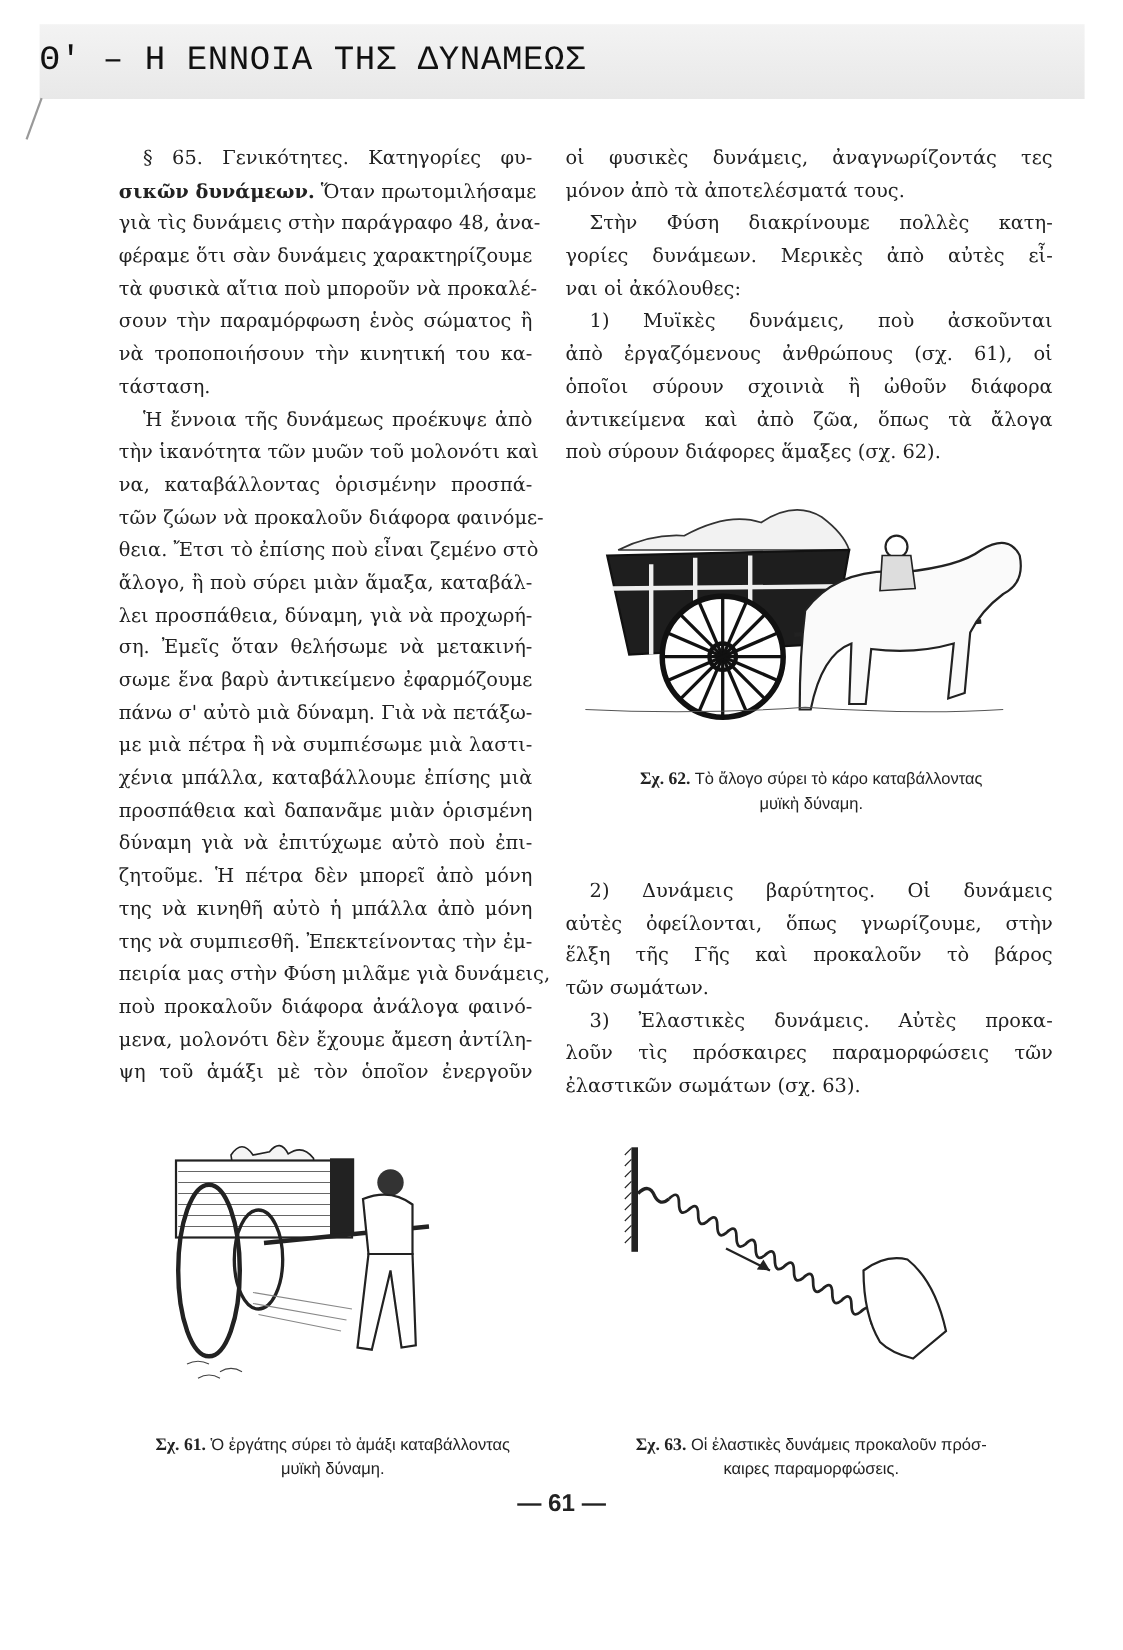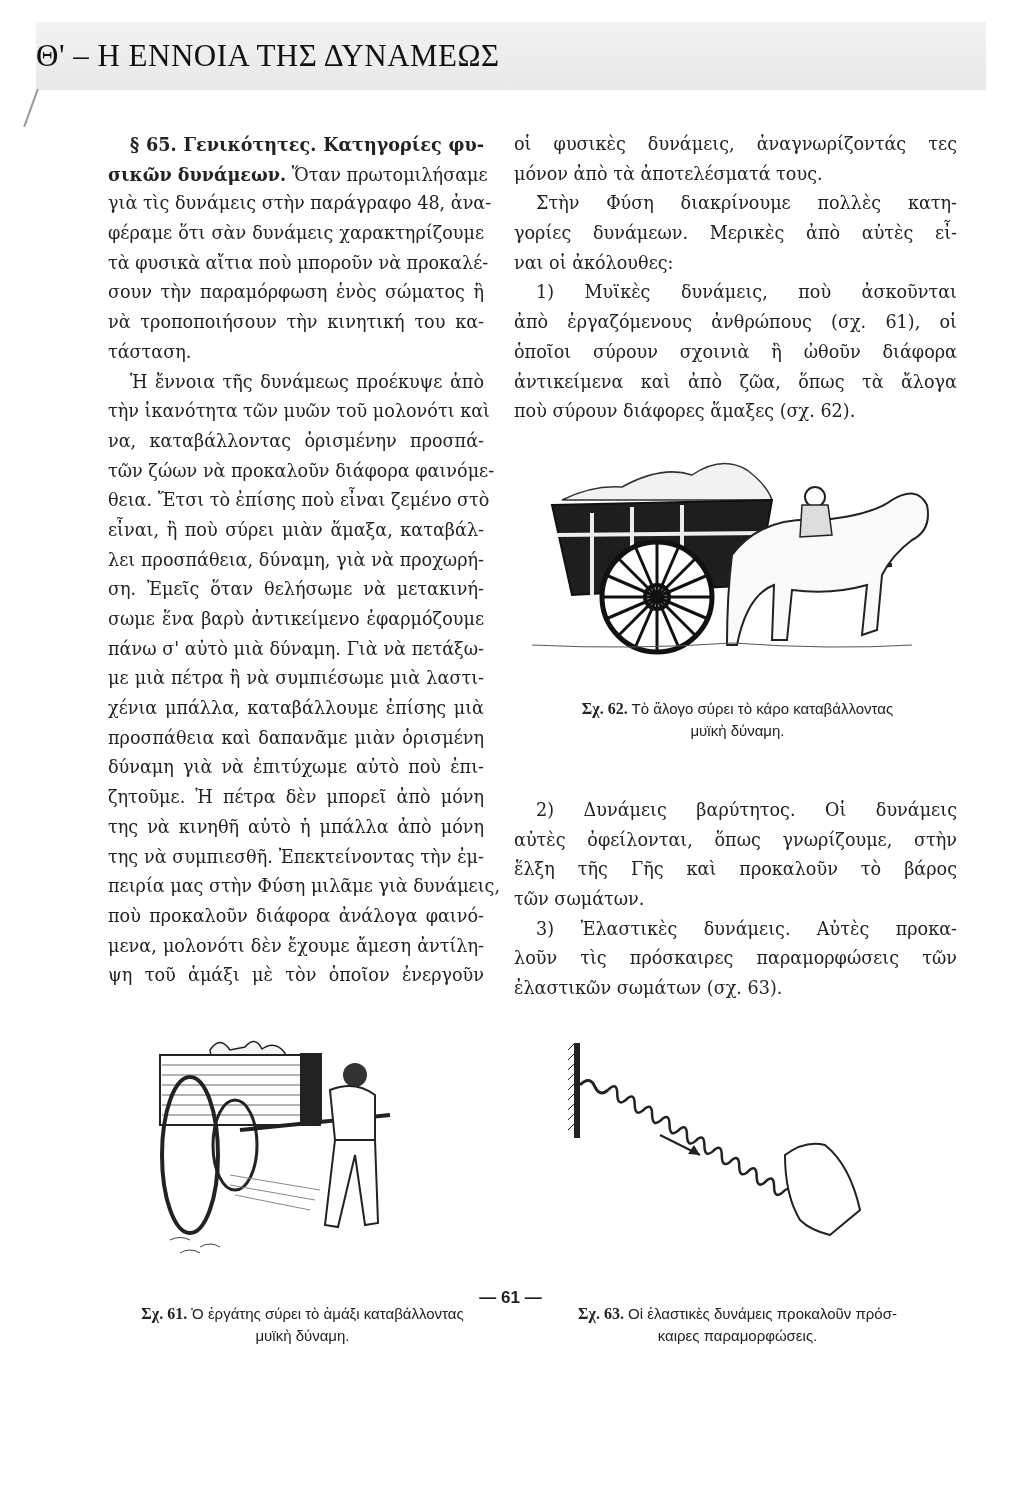--- a/index.html
+++ b/index.html
@@ -1,44 +1,44 @@
 <!DOCTYPE html>
 <html><head>
 <meta charset="utf-8">
 <style>
   html, body { margin: 0; padding: 0; background: #ffffff; }
   body { width: 1021px; height: 1500px; position: relative; overflow: hidden;
          font-family: "DejaVu Serif", serif; color: #1a1a1a; }
   .header-band { position: absolute; left: 36px; top: 22px; width: 950px; height: 68px;
                  background: linear-gradient(#f3f3f3, #e8e8e8); }
-  .chapter-title { position: absolute; left: 36px; top: 38px; font-family: Liberation Serif, serif;
+  .chapter-title { position: absolute; left: 36px; top: 38px; font-family: Liberation Mono, monospace;
                    font-size: 31px; letter-spacing: 0.5px; color: #111; white-space: nowrap; }
   .margin-mark { position: absolute; left: 30px; top: 88px; width: 2px; height: 40px;
                  background: #999; transform: rotate(20deg); }
   .col { position: absolute; font-size: 17.6px; line-height: 29.7px; color: #222;
          font-family: "DejaVu Serif", serif; }
   .col-left { left: 108px; top: 130px; width: 376px; }
   .col-right { left: 514px; top: 130px; width: 443px; }
   .col-right-2 { left: 514px; top: 796px; width: 443px; }
   .line { display: block; white-space: nowrap; text-align: justify; text-align-last: justify; height: 29.7px; }
   .line.last { text-align-last: left; }
   .line.indent { padding-left: 22px; }
-  .bold { font-weight: bold; }
+  .bold { font-weight: normal; }
   .figure { position: absolute; }
   .fig62 { left: 532px; top: 445px; width: 420px; height: 230px; }
   .fig61 { left: 150px; top: 1035px; width: 300px; height: 230px; }
   .fig63 { left: 560px; top: 1035px; width: 340px; height: 230px; }
   .caption { position: absolute; font-family: "Liberation Sans", sans-serif; font-size: 15px;
              line-height: 22px; text-align: center; color: #222; }
   .caption .num { font-weight: bold; font-family: "Liberation Serif", serif; font-size: 16px; }
   .cap62 { left: 510px; top: 698px; width: 455px; }
   .cap61 { left: 100px; top: 1303px; width: 405px; }
   .cap63 { left: 510px; top: 1303px; width: 455px; }
-  .page-number { position: absolute; left: 0; width: 1021px; top: 1288px; text-align: center;
-                 font-family: "Liberation Sans", sans-serif; font-size: 17px; font-weight: bold; color: #222; }
+  .page-number { position: absolute; left: 0; width: 1021px; top: 1354px; text-align: center;
+                 font-family: "Liberation Sans", sans-serif; font-size: 22px; font-weight: bold; color: #222; }
 </style>
 </head>
 <body>
 
 <div class="header-band"></div>
 <div class="chapter-title">Θ' – Η ΕΝΝΟΙΑ ΤΗΣ ΔΥΝΑΜΕΩΣ</div>
 <div class="margin-mark"></div>
 
 <div class="col col-left">
   <span class="line bold indent">§ 65. Γενικότητες. Κατηγορίες φυ-</span>
@@ -47,21 +47,21 @@
   <span class="line">φέραμε ὅτι σὰν δυνάμεις χαρακτηρίζουμε</span>
   <span class="line">τὰ φυσικὰ αἴτια ποὺ μποροῦν νὰ προκαλέ-</span>
   <span class="line">σουν τὴν παραμόρφωση ἑνὸς σώματος ἢ</span>
   <span class="line">νὰ τροποποιήσουν τὴν κινητική του κα-</span>
   <span class="line last">τάσταση.</span>
   <span class="line indent">Ἡ ἔννοια τῆς δυνάμεως προέκυψε ἀπὸ</span>
   <span class="line">τὴν ἱκανότητα τῶν μυῶν τοῦ μολονότι καὶ</span>
   <span class="line">να, καταβάλλοντας ὁρισμένην προσπά-</span>
   <span class="line">τῶν ζώων νὰ προκαλοῦν διάφορα φαινόμε-</span>
   <span class="line">θεια. Ἔτσι τὸ ἐπίσης ποὺ εἶναι ζεμένο στὸ</span>
-  <span class="line">εἶναι, ἢ ποὺ σύρει μιὰν ἅμαξα, καταβάλ-</span>
+  <span class="line">ἄλογο, ἢ ποὺ σύρει μιὰν ἅμαξα, καταβάλ-</span>
   <span class="line">λει προσπάθεια, δύναμη, γιὰ νὰ προχωρή-</span>
   <span class="line">ση. Ἐμεῖς ὅταν θελήσωμε νὰ μετακινή-</span>
   <span class="line">σωμε ἕνα βαρὺ ἀντικείμενο ἐφαρμόζουμε</span>
   <span class="line">πάνω σ' αὐτὸ μιὰ δύναμη. Γιὰ νὰ πετάξω-</span>
   <span class="line">με μιὰ πέτρα ἢ νὰ συμπιέσωμε μιὰ λαστι-</span>
   <span class="line">χένια μπάλλα, καταβάλλουμε ἐπίσης μιὰ</span>
   <span class="line">προσπάθεια καὶ δαπανᾶμε μιὰν ὁρισμένη</span>
   <span class="line">δύναμη γιὰ νὰ ἐπιτύχωμε αὐτὸ ποὺ ἐπι-</span>
   <span class="line">ζητοῦμε. Ἡ πέτρα δὲν μπορεῖ ἀπὸ μόνη</span>
   <span class="line">της νὰ κινηθῆ αὐτὸ ἡ μπάλλα ἀπὸ μόνη</span>

